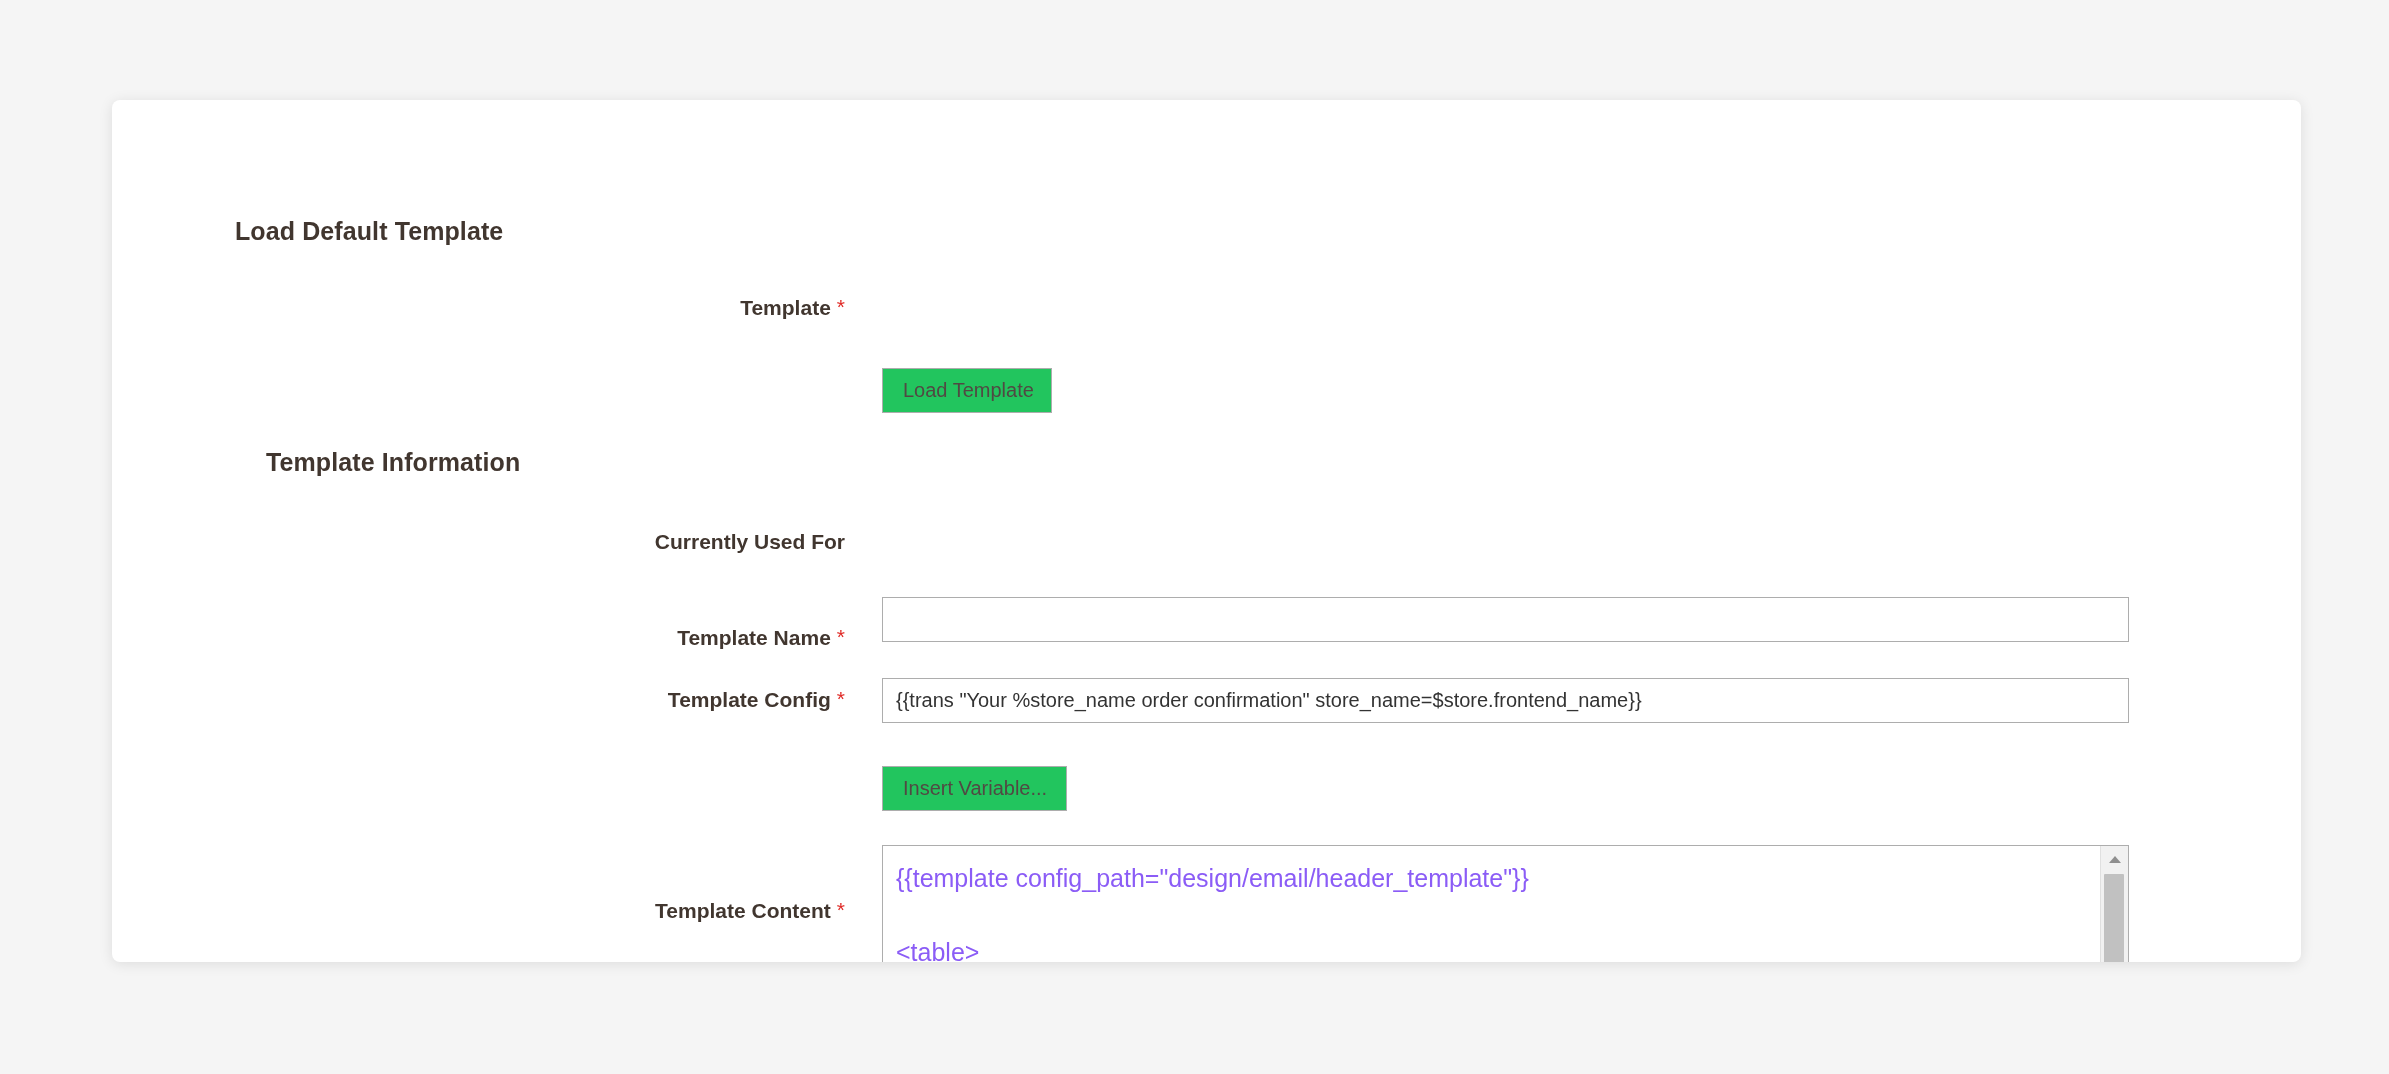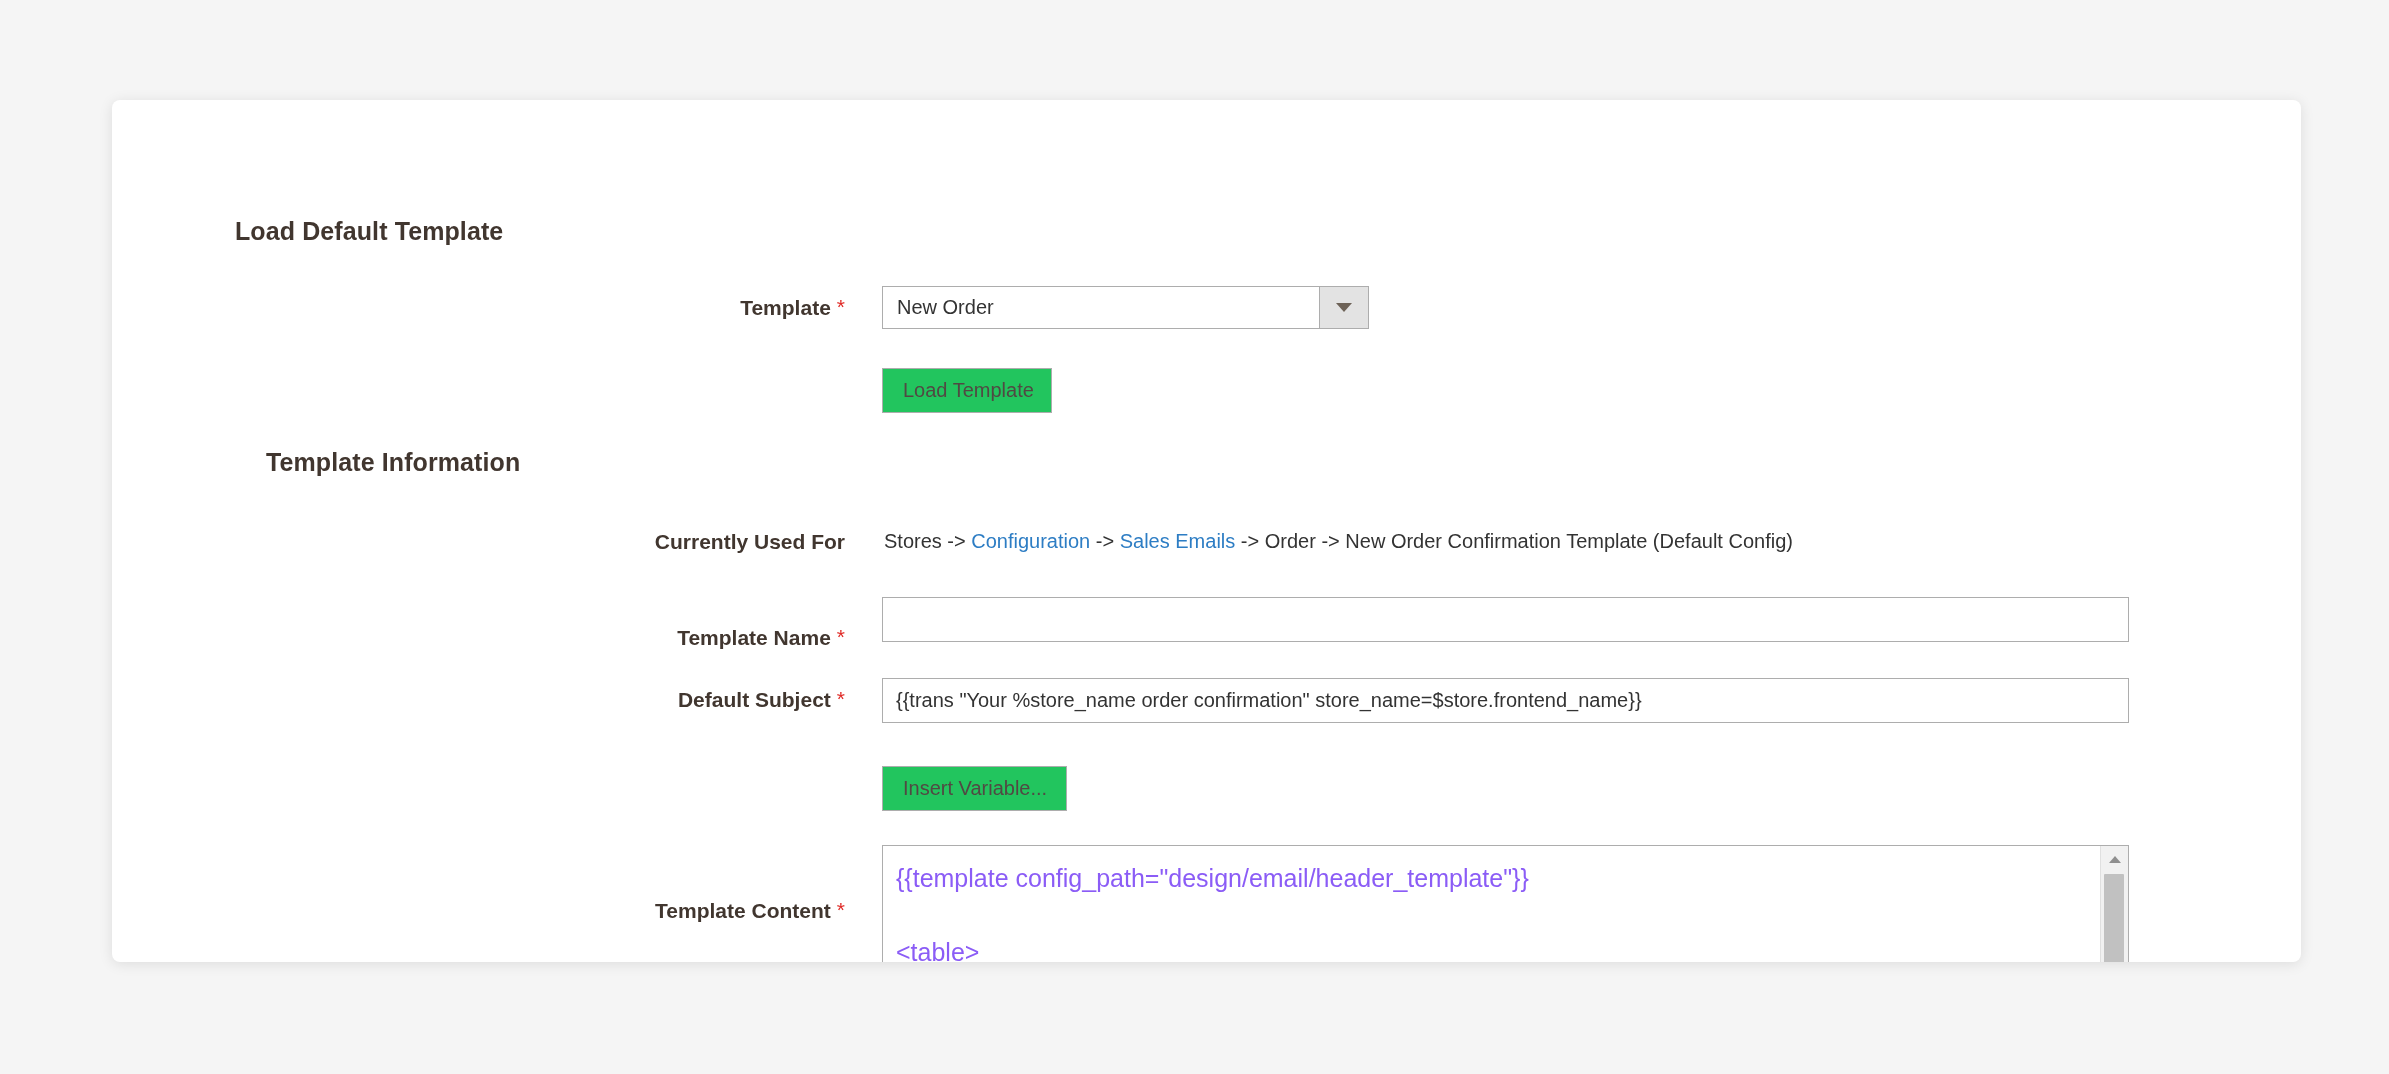--- a/index.html
+++ b/index.html
@@ -214,44 +214,37 @@
 <div class="page-wrap">
 
   <div class="panel">
 
     <div class="section-title" id="title-load-default">Load Default Template</div>
 
     <div class="field-label" style="left:580px; top:195px; width:153px;">
       <span>Template</span><span class="req-star">*</span>
     </div>
 
-    <div class="select-wrap">
-      <div class="select-value">New Order</div>
-      <div class="select-arrow-box">
-        <span class="caret"></span>
-      </div>
-    </div>
 
     <div class="btn" id="btn-load-template">Load Template</div>
 
     <div class="section-title" id="title-template-info">Template Information</div>
 
     <div class="field-label" style="left:450px; top:430px; width:283px;">
       <span>Currently Used For</span>
     </div>
 
-    <div class="used-for-value"><span>Stores -&gt; </span><span class="link">Configuration</span><span> -&gt; </span><span class="link">Sales Emails</span><span> -&gt; Order -&gt; New Order Confirmation Template  (Default Config)</span></div>
 
     <div class="field-label" style="left:466px; top:506px; width:267px;margin-top:19px;">
       <span>Template Name</span><span class="req-star">*</span>
     </div>
     <input class="text-input" id="input-template-name" type="text" value="" style="">
 
     <div class="field-label" style="left:446px; top:587px; width:287px;">
-      <span>Default Subject</span><span class="req-star">*</span>
+      <span>Template Config</span><span class="req-star">*</span>
     </div>
     <input class="text-input" id="input-template-subject" type="text" value="{{trans &quot;Your %store_name order confirmation&quot; store_name=$store.frontend_name}}" style="">
 
     <div class="btn" id="btn-insert-variable">Insert Variable...</div>
 
     <div class="field-label" style="left:446px; top:798px; width:287px;">
       <span>Template Content</span><span class="req-star">*</span>
     </div>
 
     <div class="ta-wrap">

